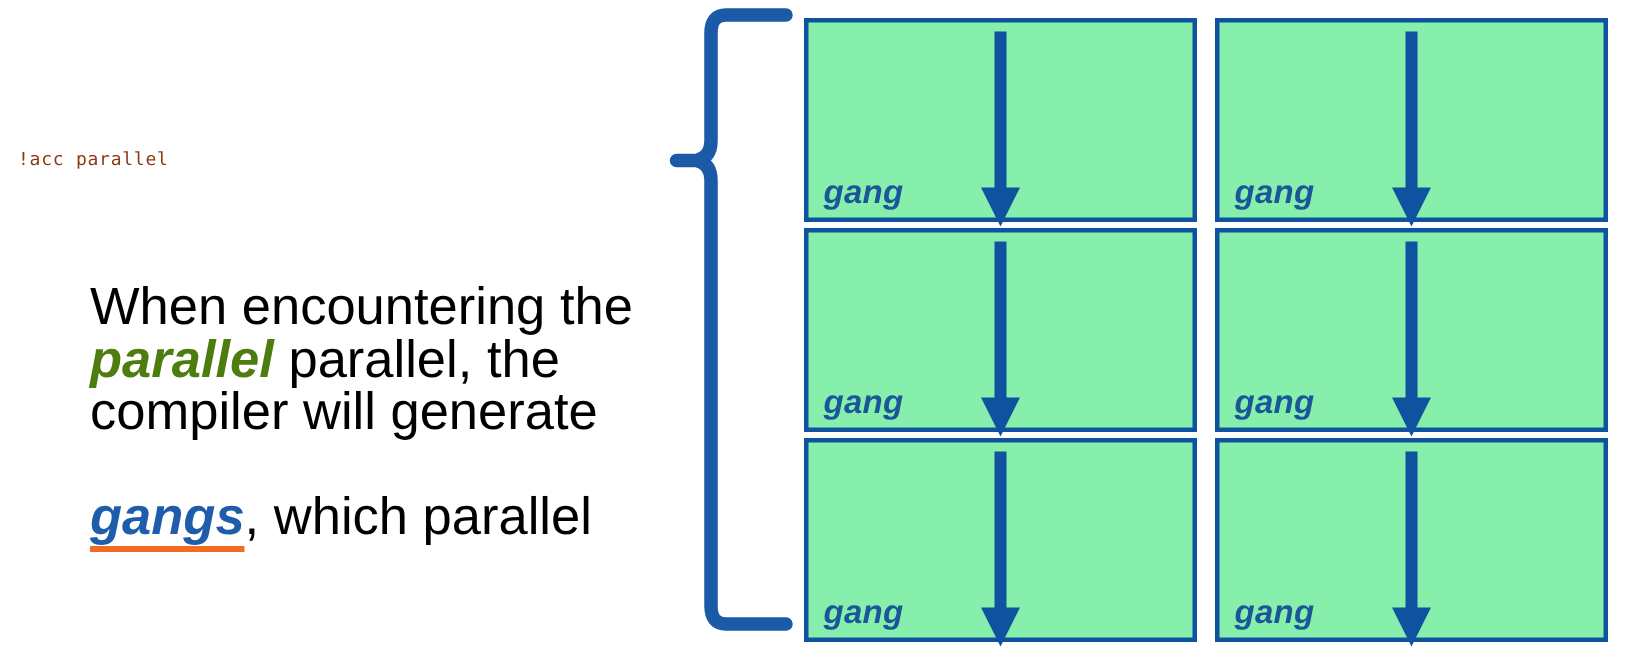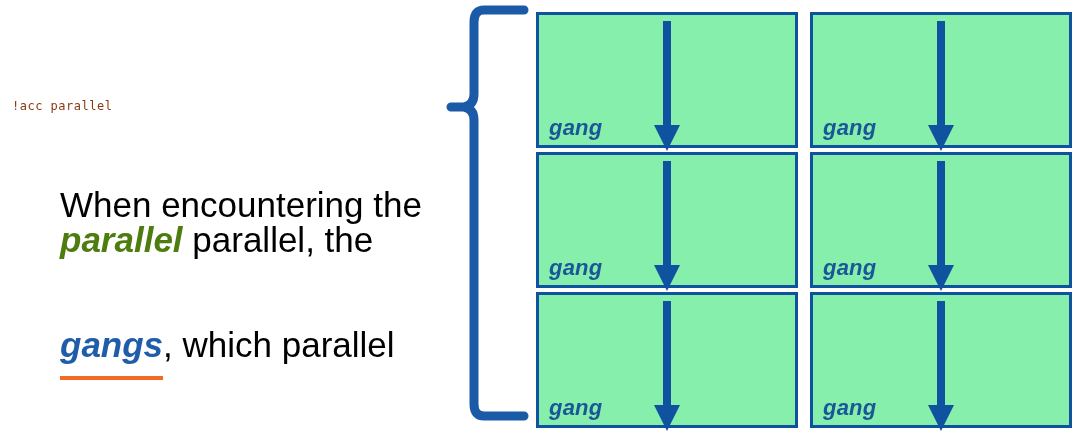--- a/index.html
+++ b/index.html
@@ -51,21 +51,21 @@
     font-style: italic;
   }
   .caption .em-phrase {
     font-style: italic;
   }
   .caption .kw-gangs {
     color: #1f5dab;
     font-weight: bold;
     font-style: italic;
     border-bottom: 4px solid #f26b21;
-    padding-bottom: 12px;
+    padding-bottom: 0px;
   }
 
   
   .brace {
     position: absolute;
     left: 446px;
     top: 4px;
     width: 84px;
     height: 426px;
   }
@@ -117,20 +117,21 @@
 
 <div class="left-panel">
 
   <div class="code-line">!acc parallel</div>
 
   <div class="caption">
     <span>When encountering the</span>
     <br>
     <span class="kw-parallel">parallel</span><span> parallel, the</span>
     <br>
+    <span>compiler will generate</span>
     <br>
     <br>
     <span class="kw-gangs">gangs</span><span>, which parallel</span>
     <br>
   </div>
 </div>
 
 <svg class="brace" viewBox="0 0 84 426">
   <path d="M 78 6
            L 38 6

